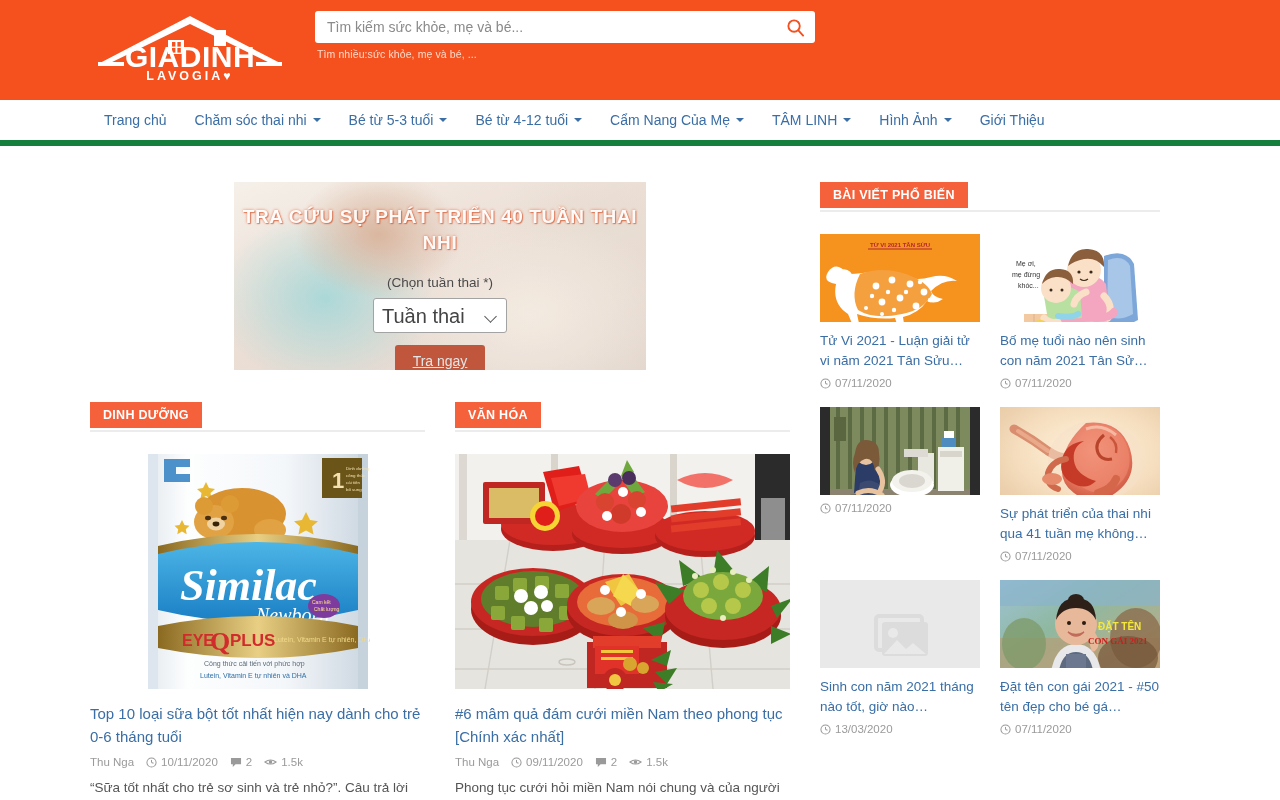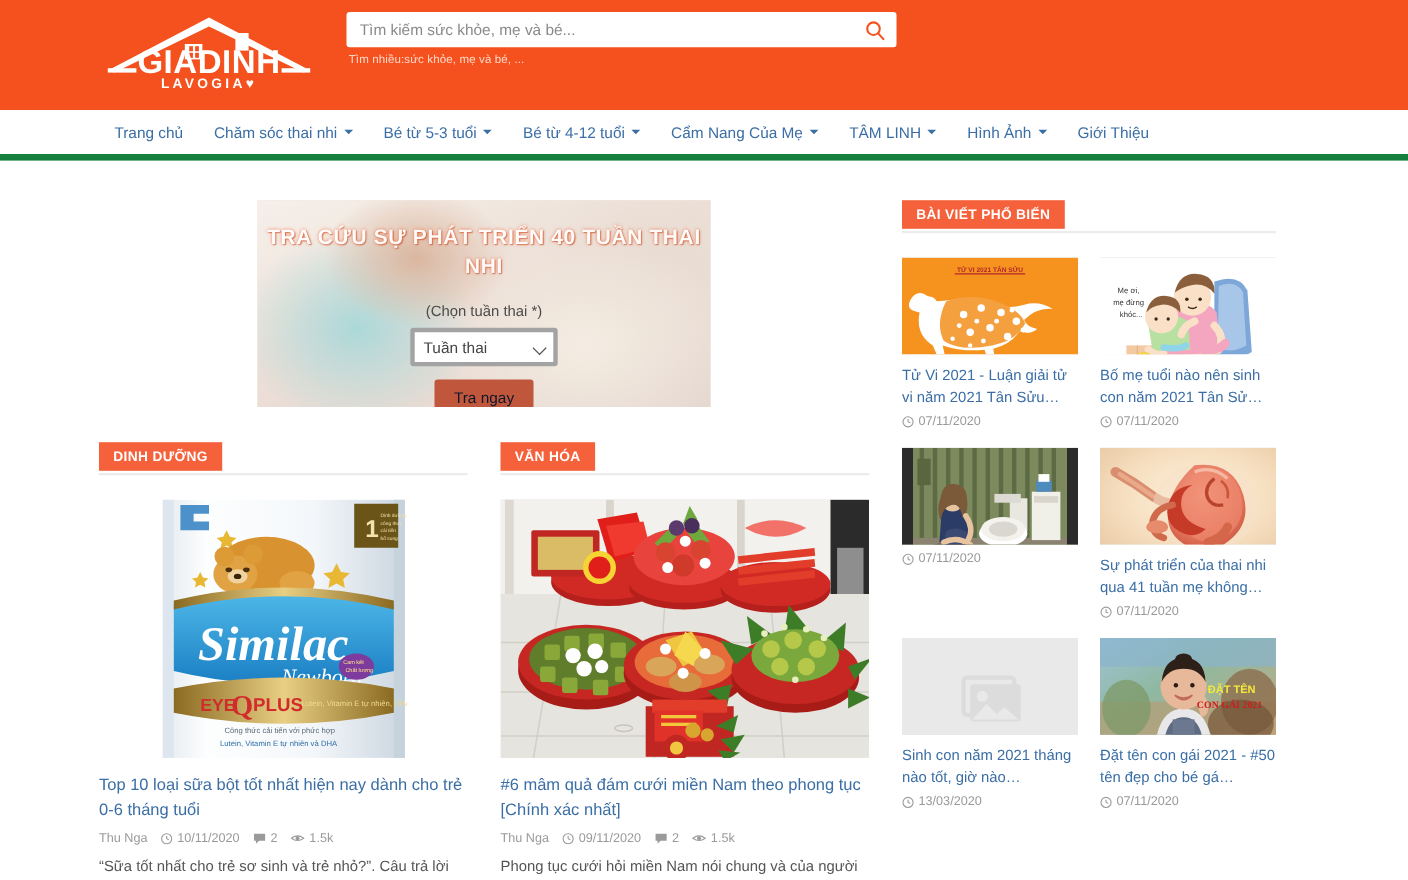--- a/index.html
+++ b/index.html
@@ -162,24 +162,24 @@
     margin-top: 20px;
   }
   .hero-select-wrap {
     position: relative;
     width: 134px;
     margin: 8px auto 0;
   }
   .hero-select {
     width: 134px;
     height: 35px;
-    border: 4px solid #a3a3a3;
+    border: 1px solid #a3a3a3;
     border-radius: 3px;
     background: #fff;
-    font-size: 14px;
+    font-size: 20px;
     color: #444;
     padding: 0 8px;
     font-family: "Liberation Sans", sans-serif;
     appearance: none;
     -webkit-appearance: none;
     cursor: pointer;
   }
   .sel-caret {
     position: absolute;
     right: 12px; top: 14px;
@@ -187,27 +187,28 @@
     width: 9px; height: 9px;
     border-right: 1.6px solid #555;
     border-bottom: 1.6px solid #555;
     transform: rotate(45deg);
   }
   .hero-btn {
     position: relative;
     display: block;
     margin: 12px auto 0;
     background: #c0573d;
-    color: #0f172a;
+    color: #e5e5e5;
     border: none;
     border-radius: 3px;
     padding: 8px 18px;
     font-size: 14px;
     cursor: pointer;
     font-family: "Liberation Sans", sans-serif;
+    text-decoration: underline;
   }
 
   
   .sec-head {
     position: relative;
     height: 30px;
     margin-bottom: 22px;
   }
   .sec-head .bar {
     position: absolute;

